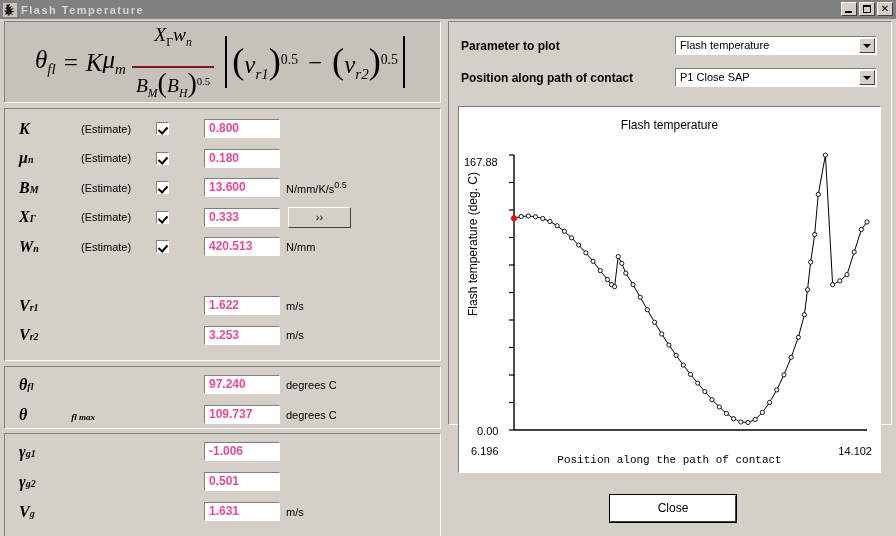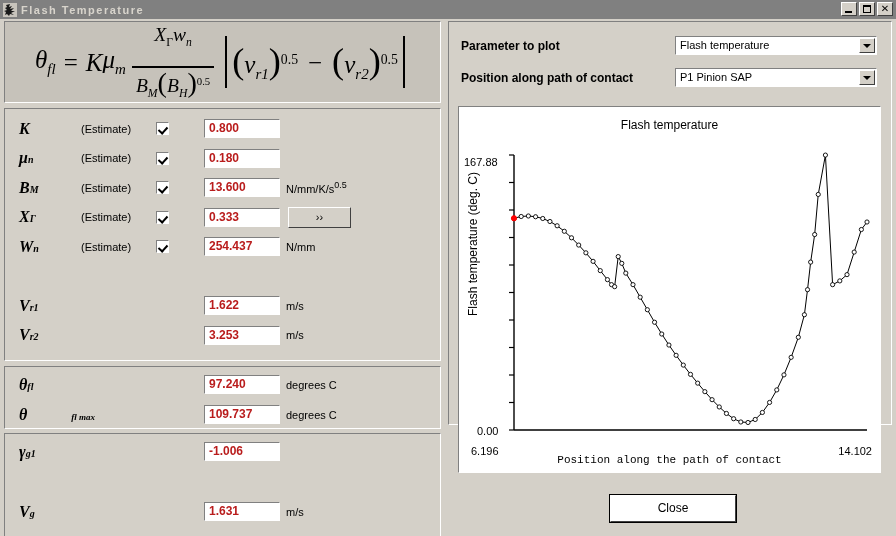--- a/index.html
+++ b/index.html
@@ -58,21 +58,21 @@
     font-style:italic;color:#000;
     font-size:25px;line-height:1;
     display:flex;align-items:center;white-space:nowrap;
   }
   .equation .up{font-style:normal;}
   .sub{font-size:0.6em;vertical-align:sub;font-style:italic;}
   .sup{font-size:0.55em;vertical-align:super;font-style:normal;}
   .frac{display:inline-flex;flex-direction:column;align-items:center;
         vertical-align:middle;margin:0 6px;font-size:0.78em;gap:16px;}
   .frac .num{padding:0 4px 1px 4px;}
-  .frac .den{padding:1px 4px 0 4px;border-top:2px solid #000000;}
+  .frac .den{padding:1px 4px 0 4px;border-top:2px solid #7f1d1d;}
   .absbar{display:inline-block;width:2px;background:#000;height:52px;margin:0 5px;}
   .paren{font-size:1.45em;font-style:normal;}
 
   .group{
     position:absolute;left:0;background:#d4d0c8;
     border-top:1px solid #808080;border-left:1px solid #808080;
     border-right:1px solid #fff;border-bottom:1px solid #fff;
     box-sizing:border-box;
   }
   #group-inputs{top:87px;width:437px;height:253px;}
@@ -97,21 +97,21 @@
   .cbox::after{
     content:"";position:absolute;left:3px;top:2px;width:4px;height:7px;
     border:solid #000;border-width:0 2px 2px 0;transform:rotate(42deg);
   }
   .valbox{
     position:absolute;left:199px;width:76px;height:19px;background:#fff;
     border-top:1px solid #808080;border-left:1px solid #808080;
     border-right:1px solid #fff;border-bottom:1px solid #fff;
     box-sizing:border-box;
     font-size:12px;font-weight:bold;font-family:"Liberation Sans",sans-serif;
-    line-height:17px;padding-left:4px;color:#b91c1c;
+    line-height:17px;padding-left:4px;color:#ec4899;
   }
   .unit{position:absolute;left:281px;font-size:11px;color:#000;font-family:"Liberation Sans",sans-serif;}
   .unit .u-sup{font-size:9px;vertical-align:super;}
   .btn-more{
     position:absolute;left:283px;width:63px;height:21px;background:#d4d0c8;
     border-top:1px solid #fff;border-left:1px solid #fff;
     border-right:1px solid #404040;border-bottom:1px solid #404040;
     box-sizing:border-box;text-align:center;line-height:19px;
     font-size:11px;color:#000;font-family:"Liberation Sans",sans-serif;
   }
@@ -252,21 +252,21 @@
           <div class="sym">X<span class="s">Γ</span></div>
           <div class="estlabel">(Estimate)</div>
           <div class="cbox"></div>
           <div class="valbox">0.333</div>
           <div class="btn-more">››</div>
         </div>
         <div class="prow" style="top: 123px;">
           <div class="sym">W<span class="s">n</span></div>
           <div class="estlabel">(Estimate)</div>
           <div class="cbox"></div>
-          <div class="valbox">254.437</div>
+          <div class="valbox">420.513</div>
           <div class="unit">N/mm</div>
         </div>
         <div class="prow" style="top: 182px;">
           <div class="sym">V<span class="s">r1</span></div>
           <div class="valbox">1.622</div>
           <div class="unit">m/s</div>
         </div>
         <div class="prow" style="top: 211.5px;">
           <div class="sym">V<span class="s">r2</span></div>
           <div class="valbox">3.253</div>
@@ -285,40 +285,44 @@
           <div class="valbox">109.737</div>
           <div class="unit">degrees C</div>
         </div>
       </div>
 
     <div class="group" id="group-gamma">
         <div class="prow" style="top: 3px;">
           <div class="sym">γ<span class="s">g1</span></div>
           <div class="valbox">-1.006</div>
         </div>
+        <div class="prow" style="top: 33px;">
+          <div class="sym">γ<span class="s">g2</span></div>
+          <div class="valbox">0.501</div>
+        </div>
         <div class="prow" style="top: 63px;">
           <div class="sym">V<span class="s">g</span></div>
           <div class="valbox">1.631</div>
           <div class="unit">m/s</div>
         </div>
       </div>
   </div>
 
   <div class="right-panel">
     <div class="rp-frame">
 
       <div class="rlabel" style="top:17px;">Parameter to plot</div>
       <div class="combo" style="top:14px;">
         <div class="ctext">Flash temperature</div>
         <div class="carrow"></div>
       </div>
 
       <div class="rlabel" style="top:49px;">Position along path of contact</div>
       <div class="combo" style="top:46px;">
-        <div class="ctext">P1 Pinion SAP</div>
+        <div class="ctext">P1 Close SAP</div>
         <div class="carrow"></div>
       </div>
 
       <div class="plot-area">
         <div class="plot-title">Flash temperature</div>
         <div class="ylabel">Flash temperature (deg. C)</div>
         <div class="xlabel">Position along the path of contact</div>
         <div class="ytick-top">167.88</div>
         <div class="ytick-bot">0.00</div>
         <div class="xtick-left">6.196</div>

